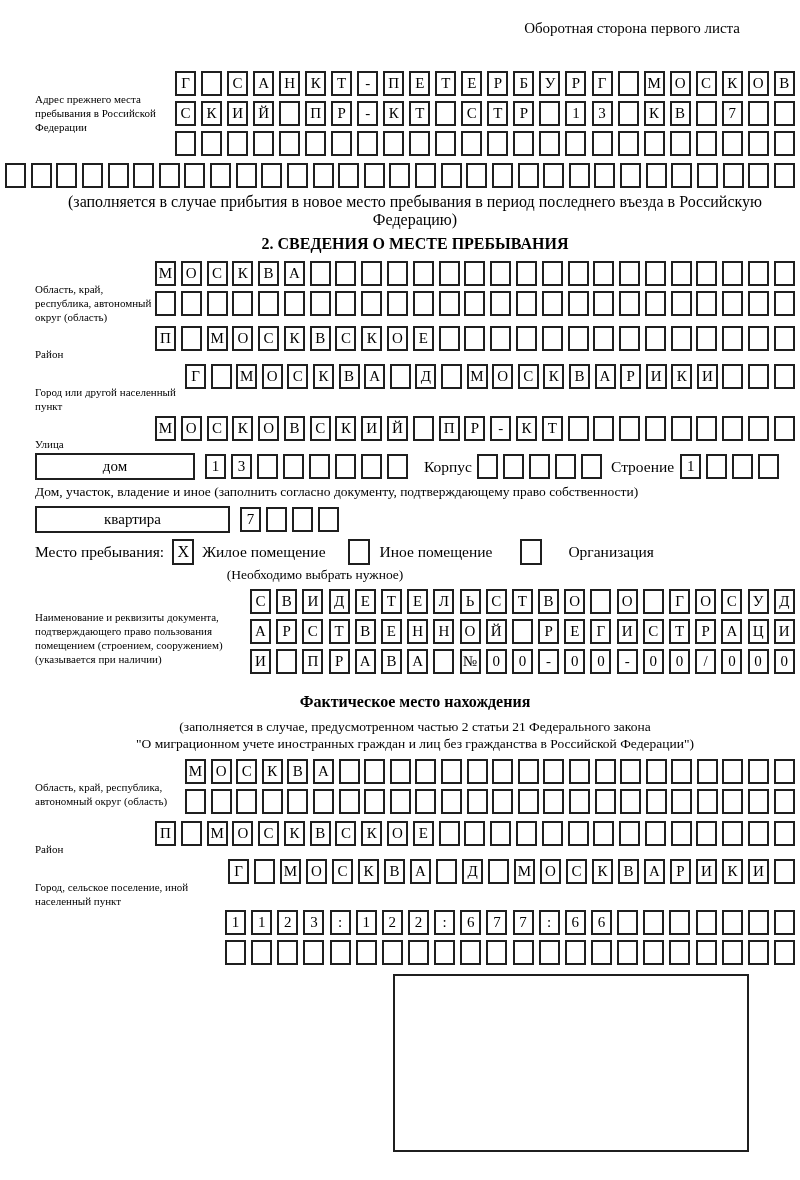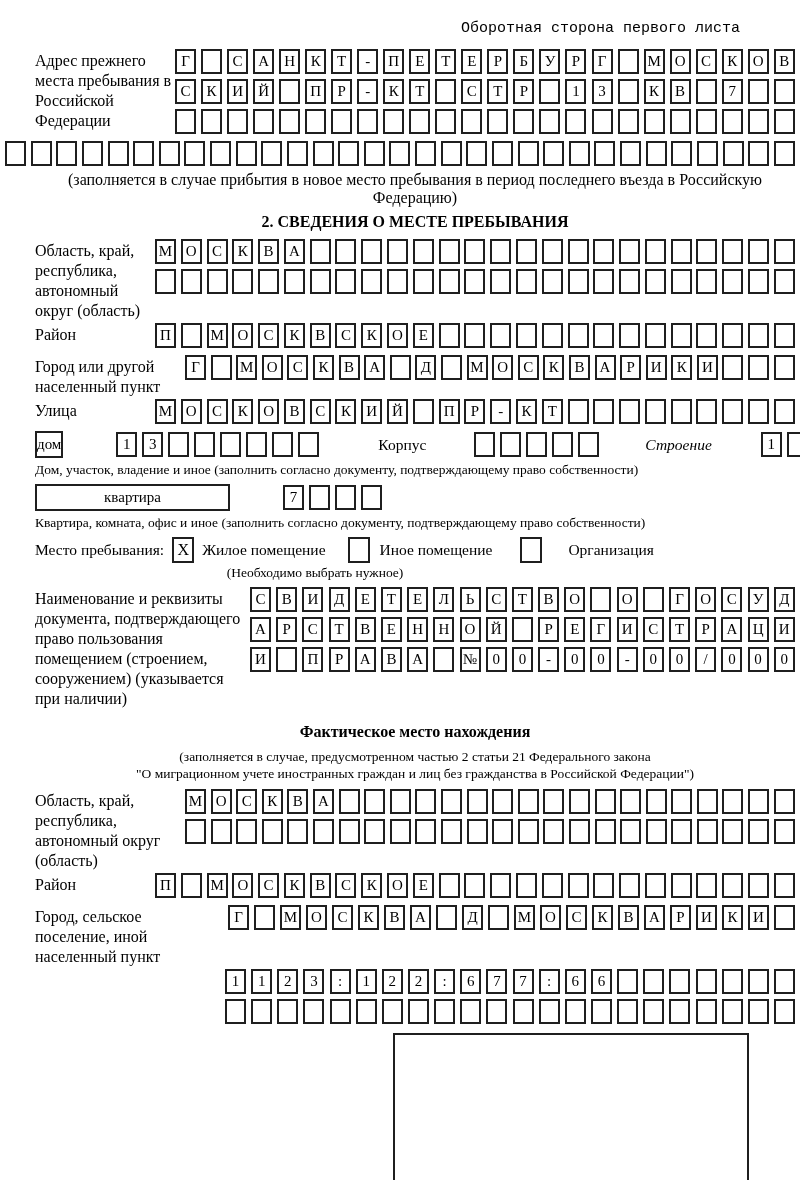--- a/index.html
+++ b/index.html
@@ -2,51 +2,51 @@
 <html><head>
 <meta charset="utf-8">
 <style>
   * { margin:0; padding:0; box-sizing:border-box; }
   body { background:#fff; }
   .page {
     width:800px; height:1180px; background:#fff; color:#000;
     font-family:"Liberation Serif","DejaVu Serif",serif;
     padding:20px 5px 0 35px; overflow:hidden; position:relative;
   }
-  .header-note { text-align:right; font-size:15px; padding-right:55px; margin-bottom:12px;font-family:Liberation Mono, monospace; }
+  .header-note { text-align:right; font-size:15px; padding-right:55px; margin-bottom:34px; }
 
   .cells-row { display:flex; justify-content:space-between; margin-bottom:5px; }
   .cell {
     width:21px; height:25px; border:2px solid #1f1f1f; flex:0 0 21px;
     display:inline-flex; align-items:center; justify-content:center;
     font-size:15px; line-height:1; background:#fff;
   }
 
   .field-block { display:flex; margin-bottom:2px; }
-  .field-label { font-size:16px; line-height:1.25; padding-top:2px; }
+  .field-label { font-size:11px; line-height:1.25; padding-top:2px;margin-top:20px; }
   .field-rows { margin-left:auto; }
 
   .w620 { width:620px; }
   .w640 { width:640px; }
   .w545 { width:545px; }
   .w567 { width:567px; }
   .w570 { width:570px; }
   .w790 { width:790px; margin-left:-30px; }
 
   .lab140 { width:140px; flex:0 0 140px; }
   .lab120 { width:120px; flex:0 0 120px; }
   .lab150 { width:150px; flex:0 0 150px; }
   .lab185 { width:185px; flex:0 0 185px; }
   .lab215 { width:210px; flex:0 0 210px; }
 
   .caption { font-size:16px; text-align:center; margin:2px 0 4px 0; width:760px; }
   .caption-left { font-size:13.5px; text-align:left; margin:0 0 6px 0; }
   .section-title { font-size:16px; font-weight:bold; text-align:center; width:760px; margin:6px 0 8px 0; }
 
-  .house-row { display:flex; align-items:center; margin-bottom:4px;gap:43px; }
+  .house-row { display:flex; align-items:center; margin-bottom:4px; }
   .wide-box {
     border:2px solid #1f1f1f; height:27px; display:flex; align-items:center;
     justify-content:center; font-size:15px; background:#fff;
   }
   .cells-inline { display:flex; gap:5px; }
   .inline-label { font-size:15.5px; }
 
   .stay-row { display:flex; align-items:center; margin:6px 0 2px 0; }
   .checkbox {
     width:22px; height:26px; border:2px solid #1f1f1f; display:inline-flex;
@@ -357,40 +357,39 @@
         <span class="cell"></span>
       </div>
     <div class="inline-label" style="margin-left:16px;">Корпус</div>
     <div class="cells-inline" style="margin-left:5px;">
         <span class="cell"></span>
         <span class="cell"></span>
         <span class="cell"></span>
         <span class="cell"></span>
         <span class="cell"></span>
       </div>
-    <div class="inline-label" style="margin-left:3px;font-style:italic;">Строение</div>
+    <div class="inline-label" style="margin-left:9px;">Строение</div>
     <div class="cells-inline" style="margin-left:6px;">
         <span class="cell">1</span>
         <span class="cell"></span>
         <span class="cell"></span>
         <span class="cell"></span>
       </div>
   </div>
   <div class="caption-left">Дом, участок, владение и иное (заполнить согласно документу, подтверждающему право собственности)</div>
 
   <div class="house-row">
     <div class="wide-box" style="width:195px;">квартира</div>
     <div class="cells-inline" style="margin-left:10px;">
         <span class="cell">7</span>
         <span class="cell"></span>
         <span class="cell"></span>
         <span class="cell"></span>
       </div>
   </div>
-  <div class="caption-left">Квартира, комната, офис и иное (заполнить согласно документу, подтверждающему право собственности)</div>
 
   <div class="stay-row">
     <span class="inline-label">Место пребывания:</span>
     <span class="checkbox" style="margin-left:8px;">X</span>
     <span class="inline-label" style="margin-left:8px;">Жилое помещение</span>
     <span class="checkbox" style="margin-left:22px;"></span>
     <span class="inline-label" style="margin-left:10px;">Иное помещение</span>
     <span class="checkbox" style="margin-left:28px;"></span>
     <span class="inline-label" style="margin-left:26px;">Организация</span>
   </div>

